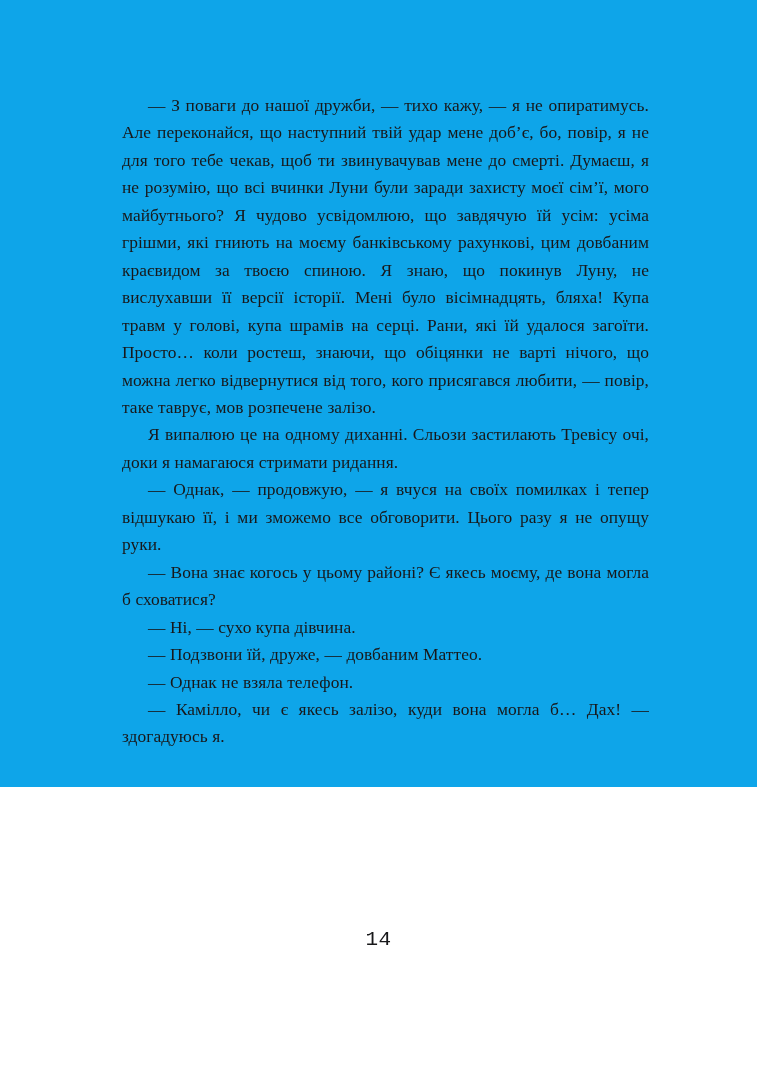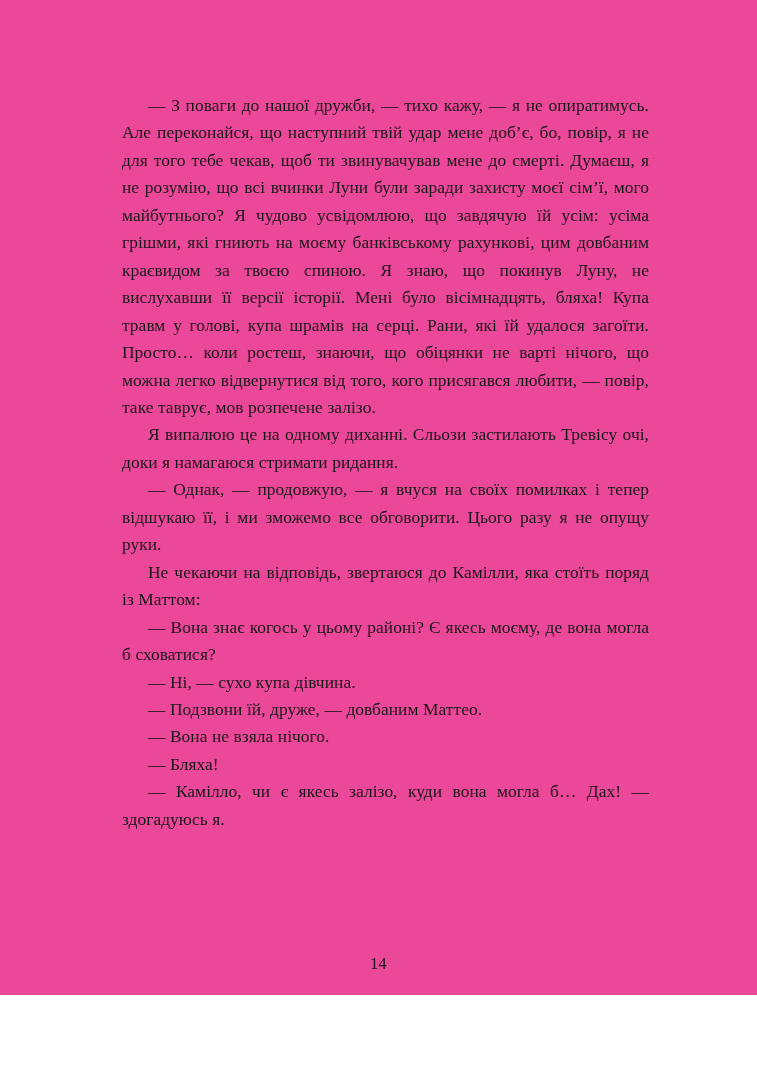--- a/index.html
+++ b/index.html
@@ -15,22 +15,22 @@
     color: #18181a;
     overflow: hidden;
     position: relative;
   }
 
   .page {
     position: absolute;
     top: 0;
     left: 0;
     width: 757px;
-    height: 995px;
-    background: #ec4899;
+    height: 787px;
+    background: #0ea5e9;
     box-sizing: border-box;
   }
 
   .text-block {
     position: absolute;
     left: 122px;
     top: 92px;
     width: 527px;
   }
 
@@ -54,43 +54,41 @@
   }
 
   
   .para:last-child {
     margin-bottom: 0;
   }
 
   .folio {
     position: absolute;
     left: 0;
-    top: 954px;
+    top: 930px;
     width: 757px;
     text-align: center;
-    font-size: 16px;
+    font-size: 21px;
     line-height: 20px;
     color: #18181a;
-    font-family: Liberation Serif, serif;
+    font-family: Liberation Mono, monospace;
     letter-spacing: 0.3px;
   }
 </style>
 </head>
 <body>
 
 <div class="page">
 
   <div class="text-block">
     <p class="para dialogue">— З поваги до нашої дружби, — тихо кажу, — я не опиратимусь. Але переконайся, що наступний твій удар мене доб’є, бо, повір, я не для того тебе чекав, щоб ти звинувачував мене до смерті. Думаєш, я не розумію, що всі вчинки Луни були заради захисту моєї сім’ї, мого майбутнього? Я чудово усвідомлюю, що завдячую їй усім: усіма грішми, які гниють на моєму банківському рахункові, цим довбаним краєвидом за твоєю спиною. Я знаю, що покинув Луну, не вислухавши її версії історії. Мені було вісімнадцять, бляха! Купа травм у голові, купа шрамів на серці. Рани, які їй удалося загоїти. Просто… коли ростеш, знаючи, що обіцянки не варті нічого, що можна легко відвернутися від того, кого присягався любити, — повір, таке таврує, мов розпечене залізо.</p>
     <p class="para">Я випалюю це на одному диханні. Сльози застилають Тревісу очі, доки я намагаюся стримати ридання.</p>
     <p class="para dialogue">— Однак, — продовжую, — я вчуся на своїх помилках і тепер відшукаю її, і ми зможемо все обговорити. Цього разу я не опущу руки.</p>
-    <p class="para">Не чекаючи на відповідь, звертаюся до Камілли, яка стоїть поряд із Маттом:</p>
     <p class="para dialogue">— Вона знає когось у цьому районі? Є якесь моєму, де вона могла б сховатися?</p>
     <p class="para dialogue">— Ні, — сухо купа дівчина.</p>
     <p class="para dialogue">— Подзвони їй, друже, — довбаним Маттео.</p>
-    <p class="para dialogue">— Вона не взяла нічого.</p>
-    <p class="para dialogue">— Бляха!</p>
+    <p class="para dialogue">— Однак не взяла телефон.</p>
     <p class="para dialogue">— Камілло, чи є якесь залізо, куди вона могла б… Дах! — здогадуюсь я.</p>
   </div>
 
   <div class="folio">14</div>
 
 </div>
 
 </body></html>

